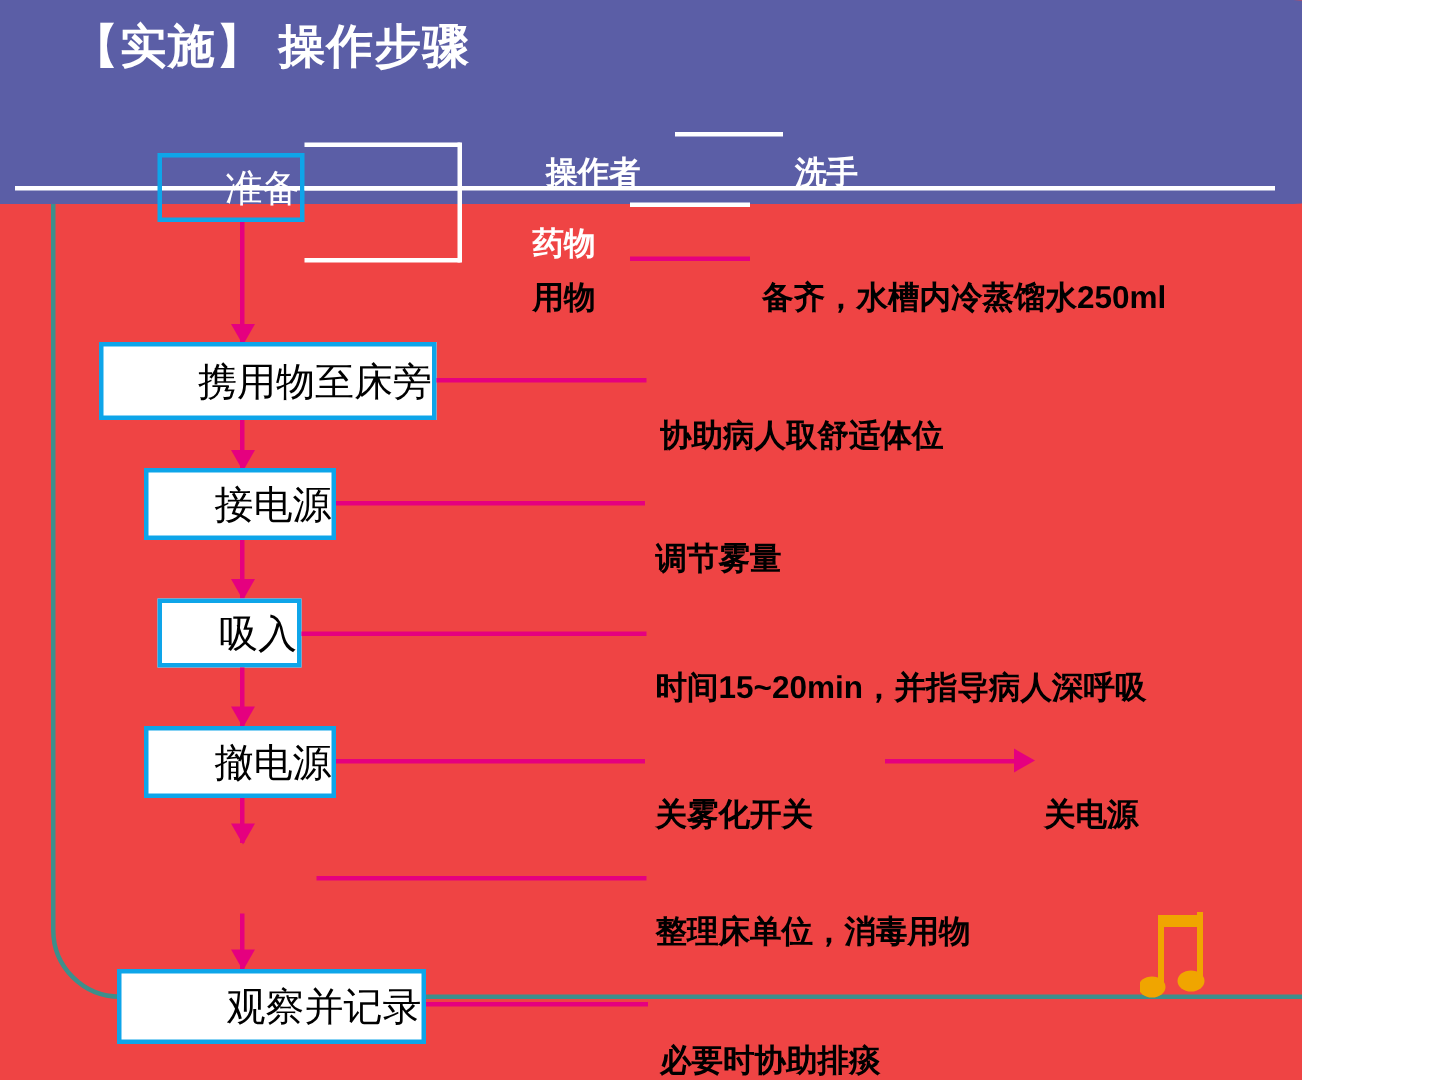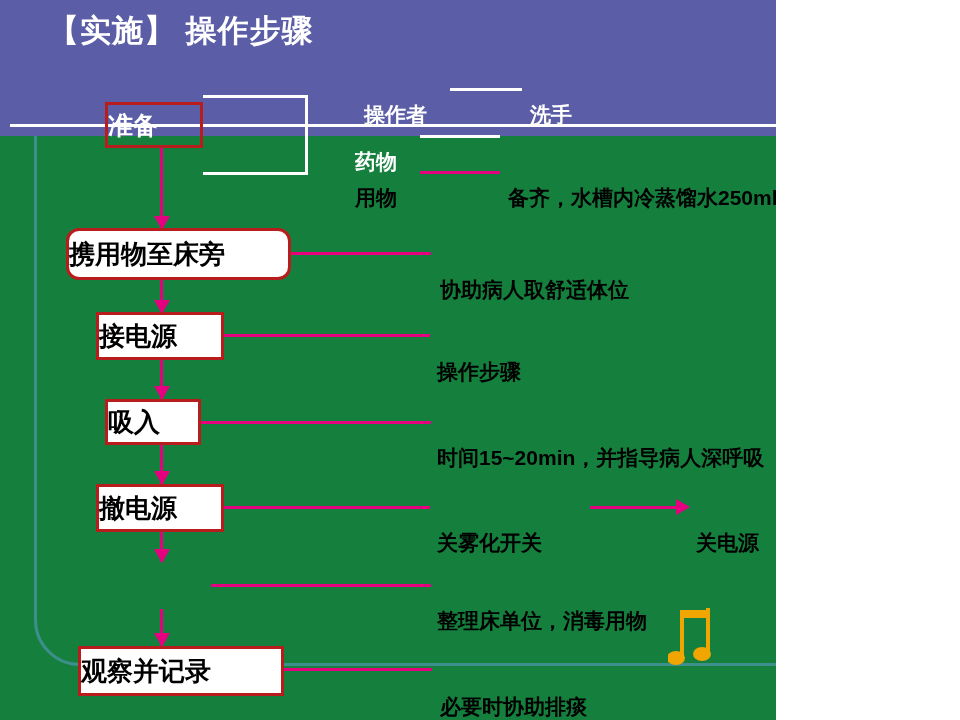--- a/index.html
+++ b/index.html
@@ -9,23 +9,23 @@
   body {
     width: 960px;
     height: 720px;
     background: #ffffff;
     font-family: "Liberation Sans", sans-serif;
     overflow: hidden;
     position: relative;
   }
   #slide {
     position: relative;
-    width: 776px;
+    width: 868px;
     height: 720px;
-    background: #15803d;
+    background: #ef4444;
     overflow: hidden;
   }
 
   
   .banner {
     position: absolute;
     left: 0;
     top: 0;
     width: 920px;
     height: 136px;
@@ -60,28 +60,28 @@
     width: 882px;
     height: 580px;
     border: 3px solid #3d8f8b;
     border-radius: 46px;
     box-sizing: border-box;
   }
 
   
   .node {
     position: absolute;
-    border: 3px solid #b91c1c;
+    border: 3px solid #0ea5e9;
     box-sizing: border-box;
     background: #ffffff;
     color: #000000;
-    font-weight: bold;
+    font-weight: normal;
     display: flex;
     align-items: center;
-    justify-content: flex-start;
+    justify-content: flex-end;
     white-space: nowrap;
   }
   .node.on-banner {
     background: transparent;
     color: #ffffff;
   }
 
   
   .hline {
     position: absolute;
@@ -158,34 +158,34 @@
   <div class="annot white" style="left:355px; top:110px; font-size:21px;">药物</div>
   <div class="hline white" style="left:420px; top:135px; width:80px;"></div>
 
   <div class="annot" style="left:355px; top:146px; font-size:21px;">用物</div>
   <div class="hline" style="left:420px; top:171px; width:80px;"></div>
   <div class="annot" style="left:508px; top:146px; font-size:21px;">备齐，水槽内冷蒸馏水250ml</div>
 
   <div class="vline" style="left:160px; top:148px; height:82px;"></div>
   <div class="arrow-head down" style="left:154px; top:216px;"></div>
 
-  <div class="node" style="left:66px; top:228px; width:225px; height:52px; font-size:26px;border-radius:13px;">
+  <div class="node" style="left:66px; top:228px; width:225px; height:52px; font-size:26px;">
     <span>携用物至床旁</span>
   </div>
   <div class="hline" style="left:291px; top:252px; width:140px;"></div>
   <div class="annot" style="left:440px; top:238px; font-size:21px;">协助病人取舒适体位</div>
 
   <div class="vline" style="left:160px; top:280px; height:32px;"></div>
   <div class="arrow-head down" style="left:154px; top:300px;"></div>
 
   <div class="node" style="left:96px; top:312px; width:128px; height:48px; font-size:26px;">
     <span>接电源</span>
   </div>
   <div class="hline" style="left:224px; top:334px; width:206px;"></div>
-  <div class="annot" style="left:437px; top:320px; font-size:21px;">操作步骤</div>
+  <div class="annot" style="left:437px; top:320px; font-size:21px;">调节雾量</div>
 
   <div class="vline" style="left:160px; top:360px; height:40px;"></div>
   <div class="arrow-head down" style="left:154px; top:386px;"></div>
 
   <div class="node" style="left:105px; top:399px; width:96px; height:46px; font-size:26px;">
     <span>吸入</span>
   </div>
   <div class="hline" style="left:201px; top:421px; width:230px;"></div>
   <div class="annot" style="left:437px; top:406px; font-size:21px;">时间15~20min，并指导病人深呼吸</div>
 

